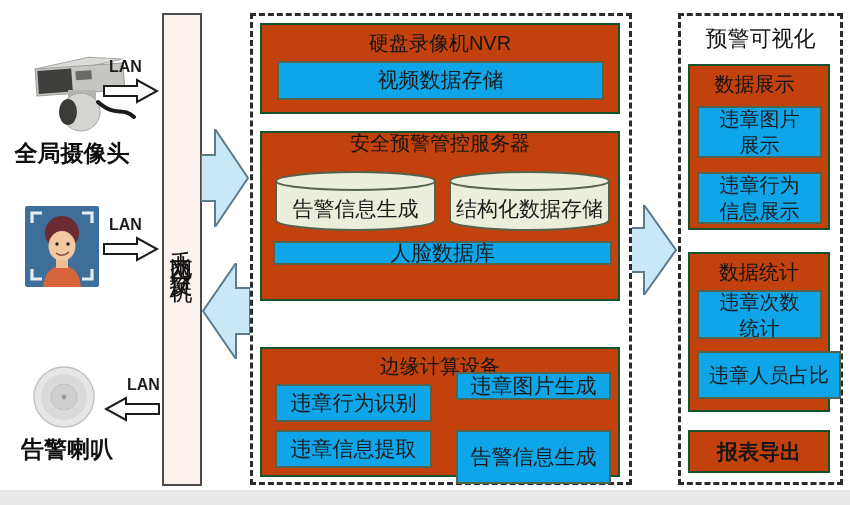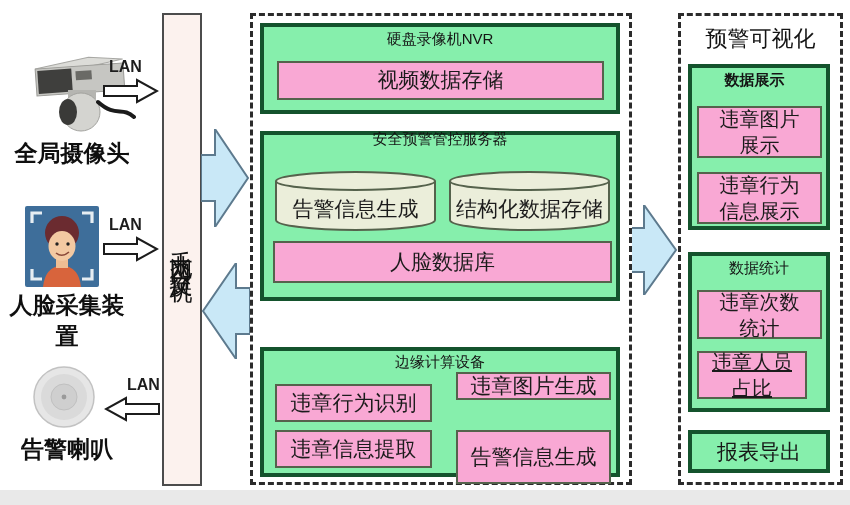--- a/index.html
+++ b/index.html
@@ -2,25 +2,25 @@
 <html><head>
 <meta charset="utf-8">
 <style>
   html,body{margin:0;padding:0;background:#ffffff;}
   .stage{
     position:relative;width:850px;height:505px;background:#ffffff;overflow:hidden;
     font-family:"Liberation Sans","DejaVu Sans",sans-serif;color:#161616;
   }
   .abs{position:absolute;}
   .dashed{border:3px dashed #2b2b2b;box-sizing:border-box;background:#ffffff;}
-  .blue-box{background:#86efac;border:4px solid #14532d;box-sizing:border-box;}
-  .green-box{background:#f9a8d4;border:2px solid #55624c;box-sizing:border-box;
+  .blue-box{background:#c2410c;border:2px solid #14532d;box-sizing:border-box;font-weight:bold;}
+  .green-box{background:#0ea5e9;border:2px solid #55624c;box-sizing:border-box;
     display:flex;align-items:center;justify-content:center;text-align:right;
     font-size:21px;line-height:1.25;color:#1b1b1b;}
-  .box-title{font-size:15px;text-align:center;color:#141414;font-weight:500;}
+  .box-title{font-size:20px;text-align:center;color:#141414;font-weight:500;}
   .dev-label{font-size:23px;text-align:center;color:#0f0f0f;font-weight:700;}
   .lan-text{font-size:16px;font-weight:600;color:#1d1d1d;}
   .switch-rect{background:#fcf2ee;border:2px solid #4c4c4c;box-sizing:border-box;
     display:flex;align-items:center;justify-content:center;}
   .switch-text{writing-mode:vertical-rl;text-orientation:upright;
     font-size:23px;letter-spacing:5px;color:#111;font-weight:500;}
   .cyl-text{position:absolute;left:0;right:0;top:16px;bottom:0;
     display:flex;align-items:center;justify-content:center;
     font-size:21px;color:#1b1b1b;}
   .viz-item{font-size:20px;line-height:1.3;}
@@ -66,21 +66,20 @@
       <circle cx="43" cy="38" r="1.7" fill="#222"></circle>
       <path d="M31 47 Q37 52 44 46" stroke="#8a4a3a" stroke-width="1.6" fill="none"></path>
       <g stroke="#e6edf2" stroke-width="3.2" fill="none">
         <path d="M7 17 V7 H17"></path>
           <path d="M57 7 H67 V17"></path>
         <path d="M7 63 V73 H17"></path>
           <path d="M67 63 V73 H57"></path>
       </g>
     </svg>
   </div>
-  <div class="abs dev-label" style="left:0px;top:290px;width:134px;">人脸采集装置</div>
 
   <div class="abs lan-text" style="left:109px;top:216px;">LAN</div>
   <div class="abs" style="left:103px;top:236px;">
     <svg width="56" height="26" viewBox="0 0 56 26">
       <polygon points="1,8 34,8 34,2 54,13 34,24 34,18 1,18" fill="#ffffff" stroke="#1c1c1c" stroke-width="2"></polygon>
     </svg>
   </div>
 
   <div class="abs" style="left:33px;top:366px;width:62px;height:62px;">
     <svg width="62" height="62" viewBox="0 0 62 62">
@@ -142,50 +141,50 @@
     <div class="cyl-text">告警信息生成</div>
   </div>
   <div class="abs" style="left:448px;top:170px;width:163px;height:62px;">
     <svg width="163" height="62" viewBox="0 0 163 62">
       <path d="M2 11 L2 50 A79.5 10 0 0 0 161 50 L161 11" fill="#ebeeda" stroke="#55624c" stroke-width="2"></path>
       <ellipse cx="81.5" cy="11" rx="79.5" ry="9" fill="#ebeeda" stroke="#55624c" stroke-width="2"></ellipse>
     </svg>
     <div class="cyl-text">结构化数据存储</div>
   </div>
 
-  <div class="abs green-box" style="left:273px;top:241px;width:339px;height:42px;">人脸数据库</div>
+  <div class="abs green-box" style="left:273px;top:241px;width:339px;height:24px;">人脸数据库</div>
 
   <div class="abs blue-box" style="left:260px;top:347px;width:360px;height:130px;"></div>
   <div class="abs box-title" style="left:260px;top:353px;width:360px;">边缘计算设备</div>
   <div class="abs green-box" style="left:275px;top:384px;width:157px;height:38px;">违章行为识别</div>
   <div class="abs green-box" style="left:456px;top:372px;width:155px;height:28px;">违章图片生成</div>
   <div class="abs green-box" style="left:275px;top:430px;width:157px;height:38px;">违章信息提取</div>
   <div class="abs green-box" style="left:456px;top:430px;width:155px;height:54px;">告警信息生成</div>
 
   <div class="abs dashed" style="left:678px;top:13px;width:165px;height:472px;"></div>
   <div class="abs box-title" style="left:678px;top:24px;width:165px;font-size:22px;">预警可视化</div>
 
   <div class="abs blue-box" style="left:688px;top:64px;width:142px;height:166px;"></div>
-  <div class="abs box-title" style="left:688px;top:71px;width:133px;font-weight:bold;">数据展示</div>
+  <div class="abs box-title" style="left:688px;top:71px;width:133px;">数据展示</div>
   <div class="abs green-box viz-item" style="left:697px;top:106px;width:125px;height:52px;flex-direction:column;">
     <span>违章图片</span>
     <span>展示</span>
   </div>
   <div class="abs green-box viz-item" style="left:697px;top:172px;width:125px;height:52px;flex-direction:column;">
     <span>违章行为</span>
     <span>信息展示</span>
   </div>
 
   <div class="abs blue-box" style="left:688px;top:252px;width:142px;height:160px;"></div>
   <div class="abs box-title" style="left:688px;top:259px;width:142px;">数据统计</div>
   <div class="abs green-box viz-item" style="left:697px;top:290px;width:125px;height:49px;flex-direction:column;">
     <span>违章次数</span>
     <span>统计</span>
   </div>
-  <div class="abs green-box viz-item" style="left:697px;top:351px;width:110px;height:48px;flex-direction:column;text-decoration:underline;">
+  <div class="abs green-box viz-item" style="left:697px;top:351px;width:144px;height:48px;flex-direction:row;">
     <span>违章人员</span>
     <span>占比</span>
   </div>
 
   <div class="abs blue-box" style="left:688px;top:430px;width:142px;height:43px;display:flex;align-items:center;justify-content:center;font-size:21px;">报表导出</div>
 
   <div class="abs" style="left:0;top:490px;width:850px;height:15px;background:#e9e9e9;"></div>
 
 </div>
 

